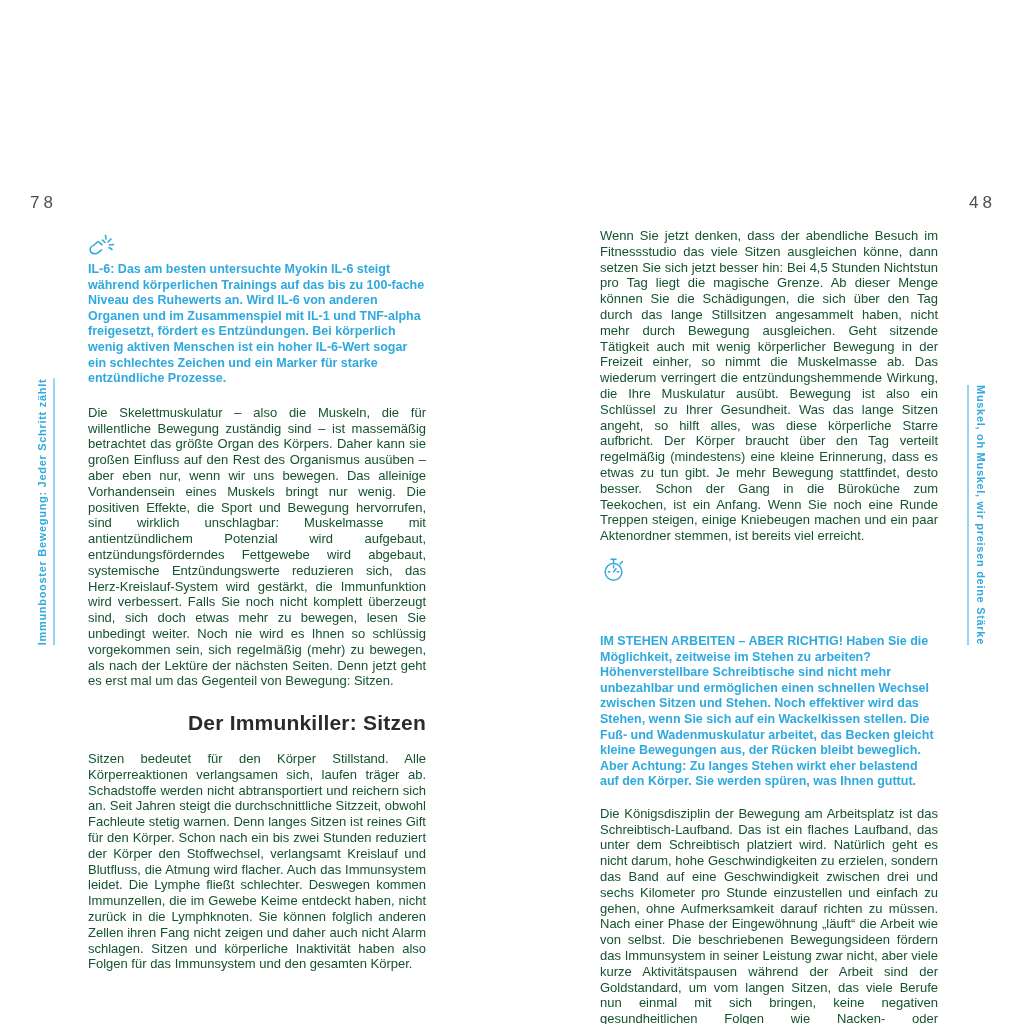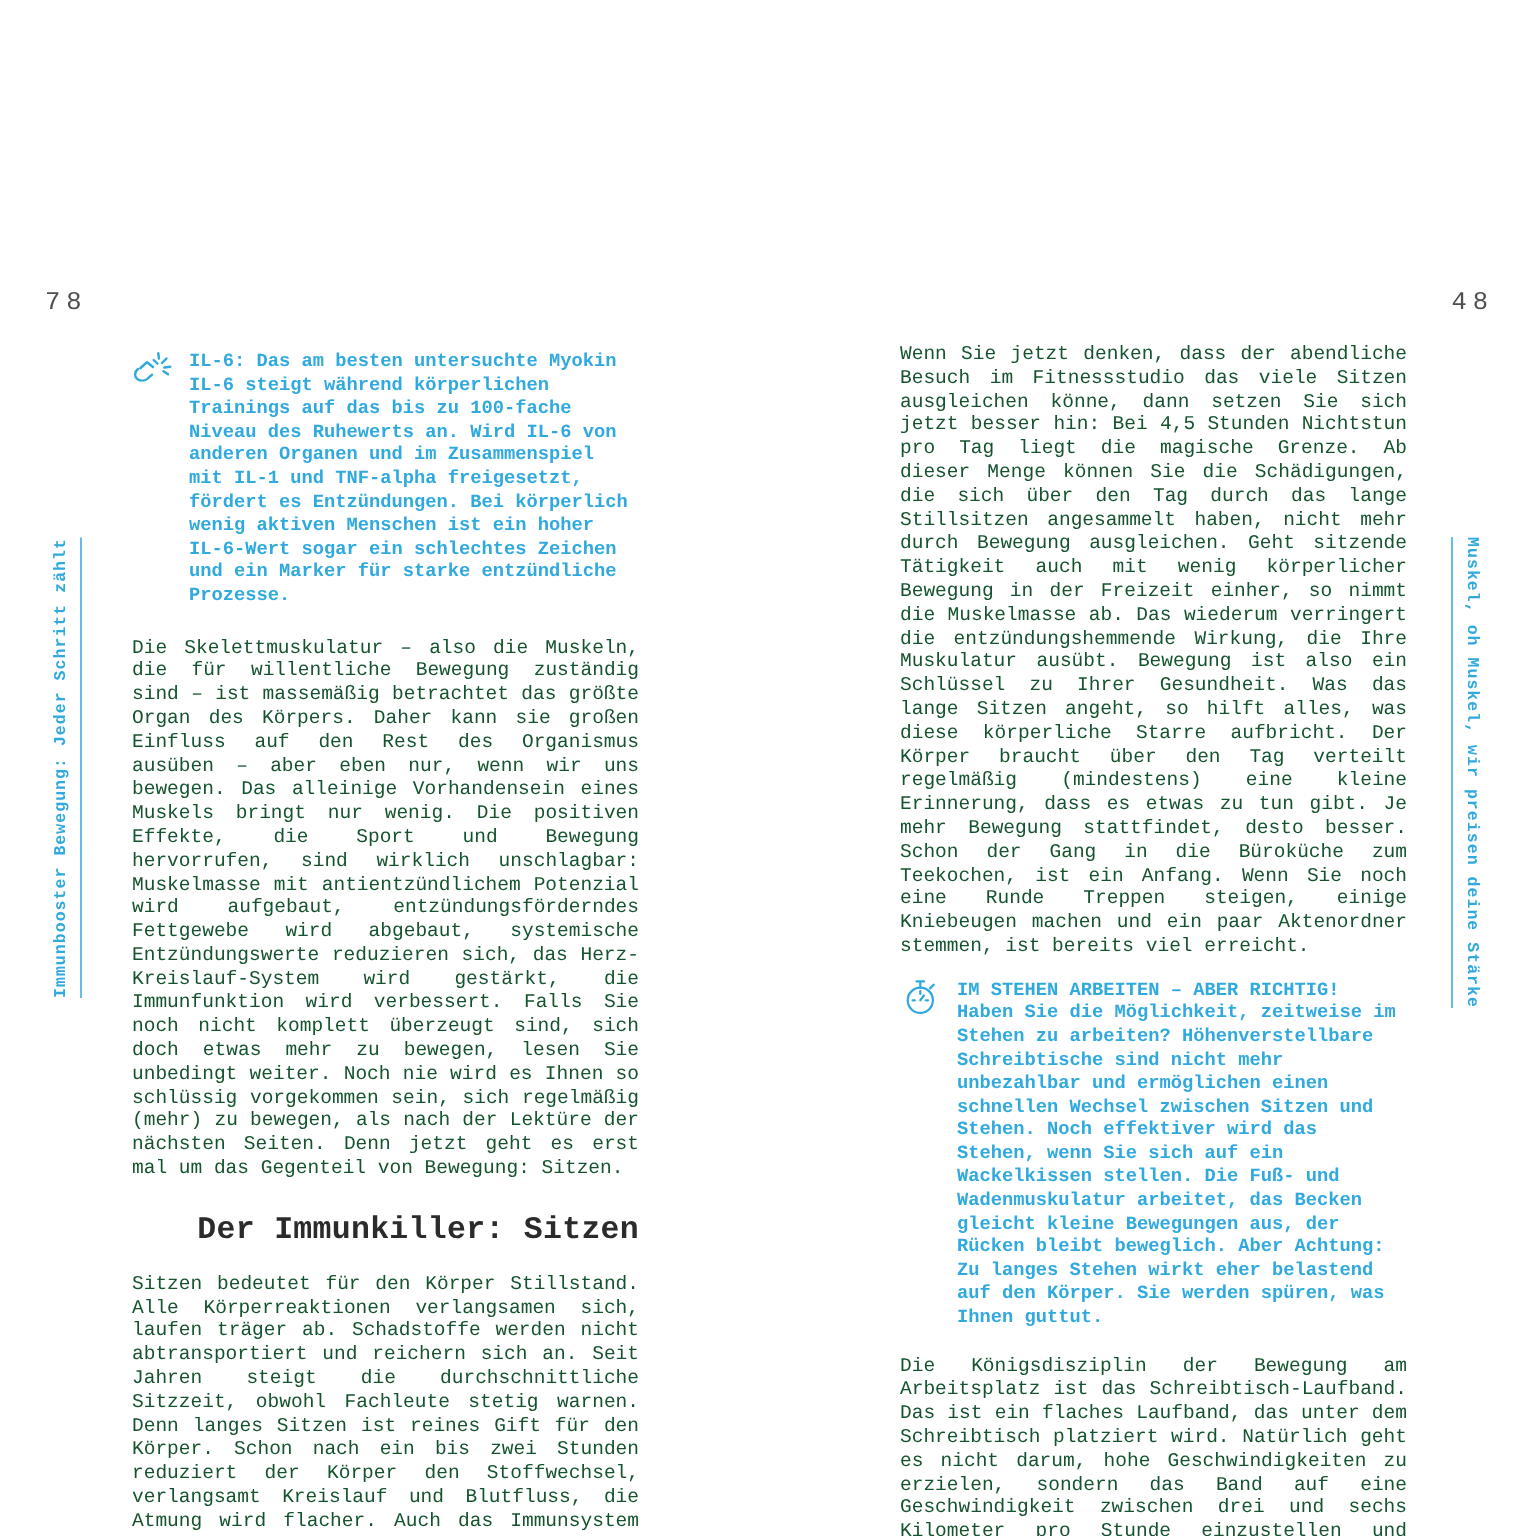--- a/index.html
+++ b/index.html
@@ -6,21 +6,21 @@
     margin: 0;
     padding: 0;
     background: #ffffff;
   }
   .spread {
     position: relative;
     width: 1024px;
     height: 1024px;
     background: #ffffff;
     overflow: hidden;
-    font-family: Liberation Mono, monospace;
+    font-family: Liberation Sans, sans-serif;
   }
 
   
   .page-number {
     position: absolute;
     top: 193px;
     font-size: 17px;
     letter-spacing: 4px;
     color: #4f4f4f;
   }
@@ -63,34 +63,35 @@
     line-height: 15.8px;
     color: #14532d;
     text-align: justify;
   }
 
   
   .tip {
     display: flex;
     align-items: flex-start;
     margin: 4px 0 18px 0;
+    flex-direction: column;
   }
   .tip .tip-icon {
     flex: 0 0 30px;
     margin-right: 8px;
     margin-top: -2px;
   }
   .tip .tip-text {
     font-size: 12.5px;
     line-height: 15.6px;
     font-weight: bold;
     color: var(--accent);
     text-align: left;
   }
-  .column.right .tip { margin: 4px 0 16px 0; }
+  .column.right .tip { margin: 4px 0 16px 0; gap: 48px; }
 
   
   .section-heading {
     margin: 22px 0 16px 0;
     font-size: 21px;
     font-weight: bold;
     letter-spacing: 0.2px;
     text-align: right;
     color: #2b2b2b;
   }

